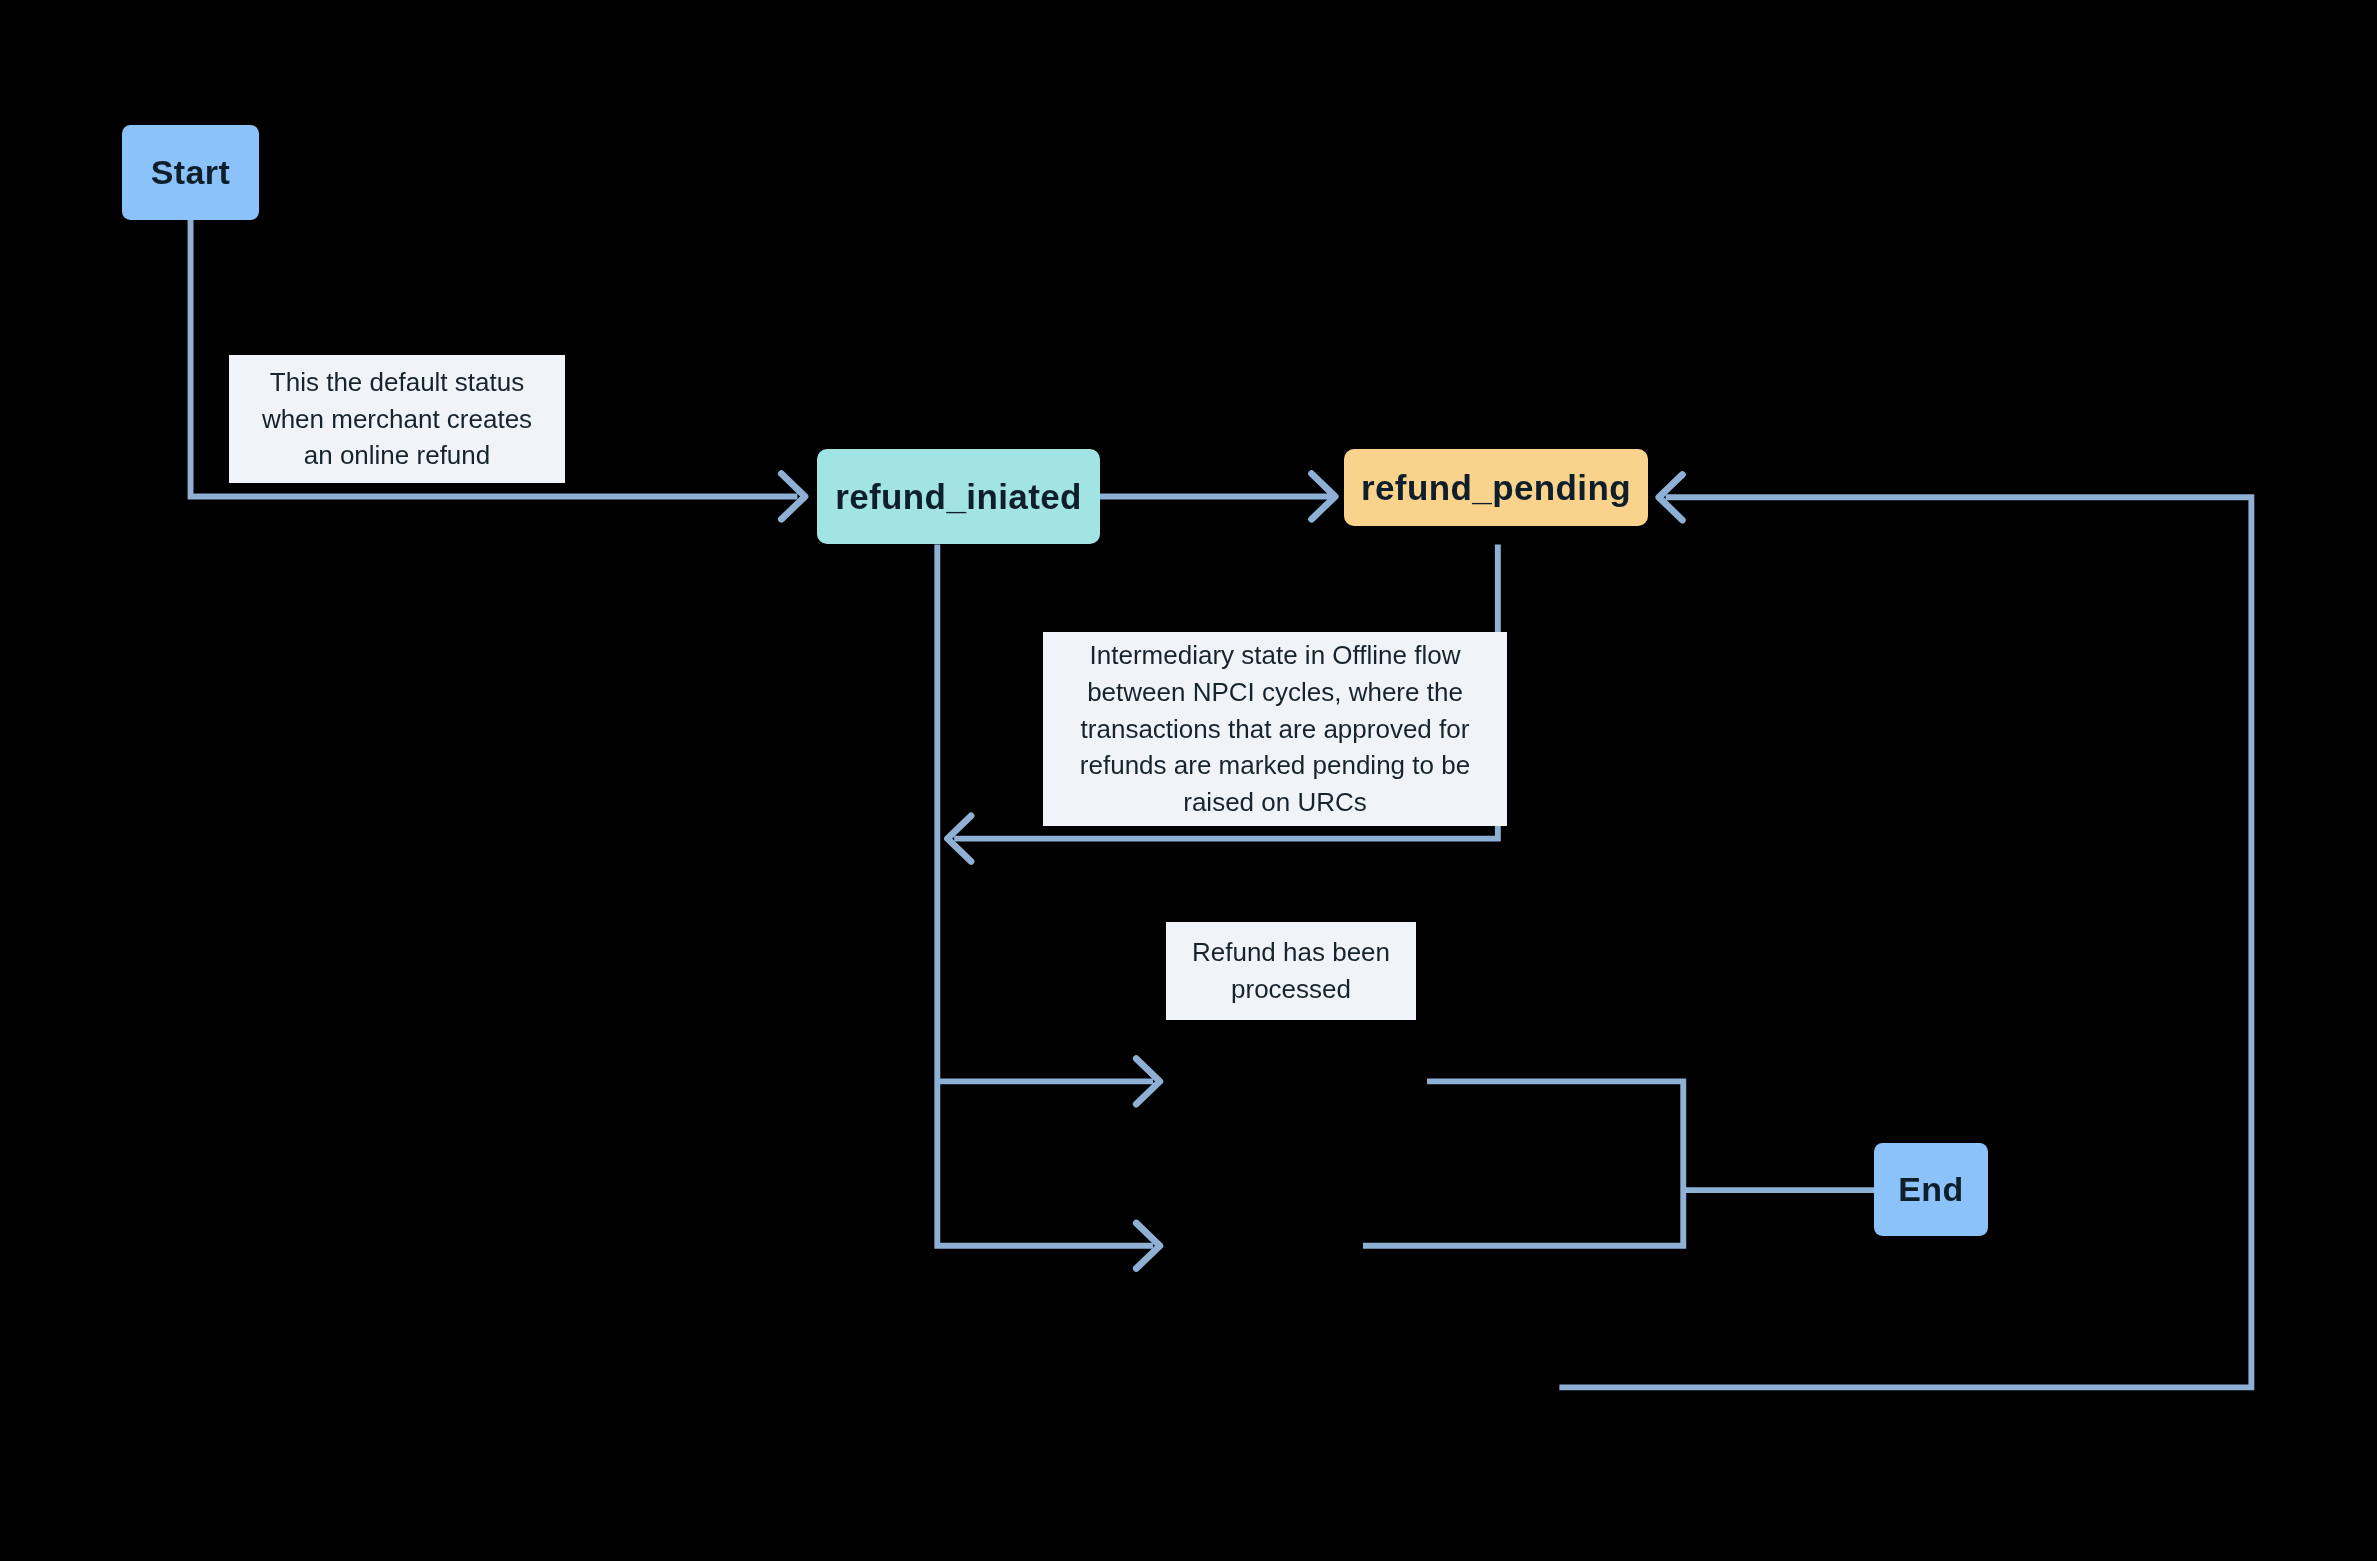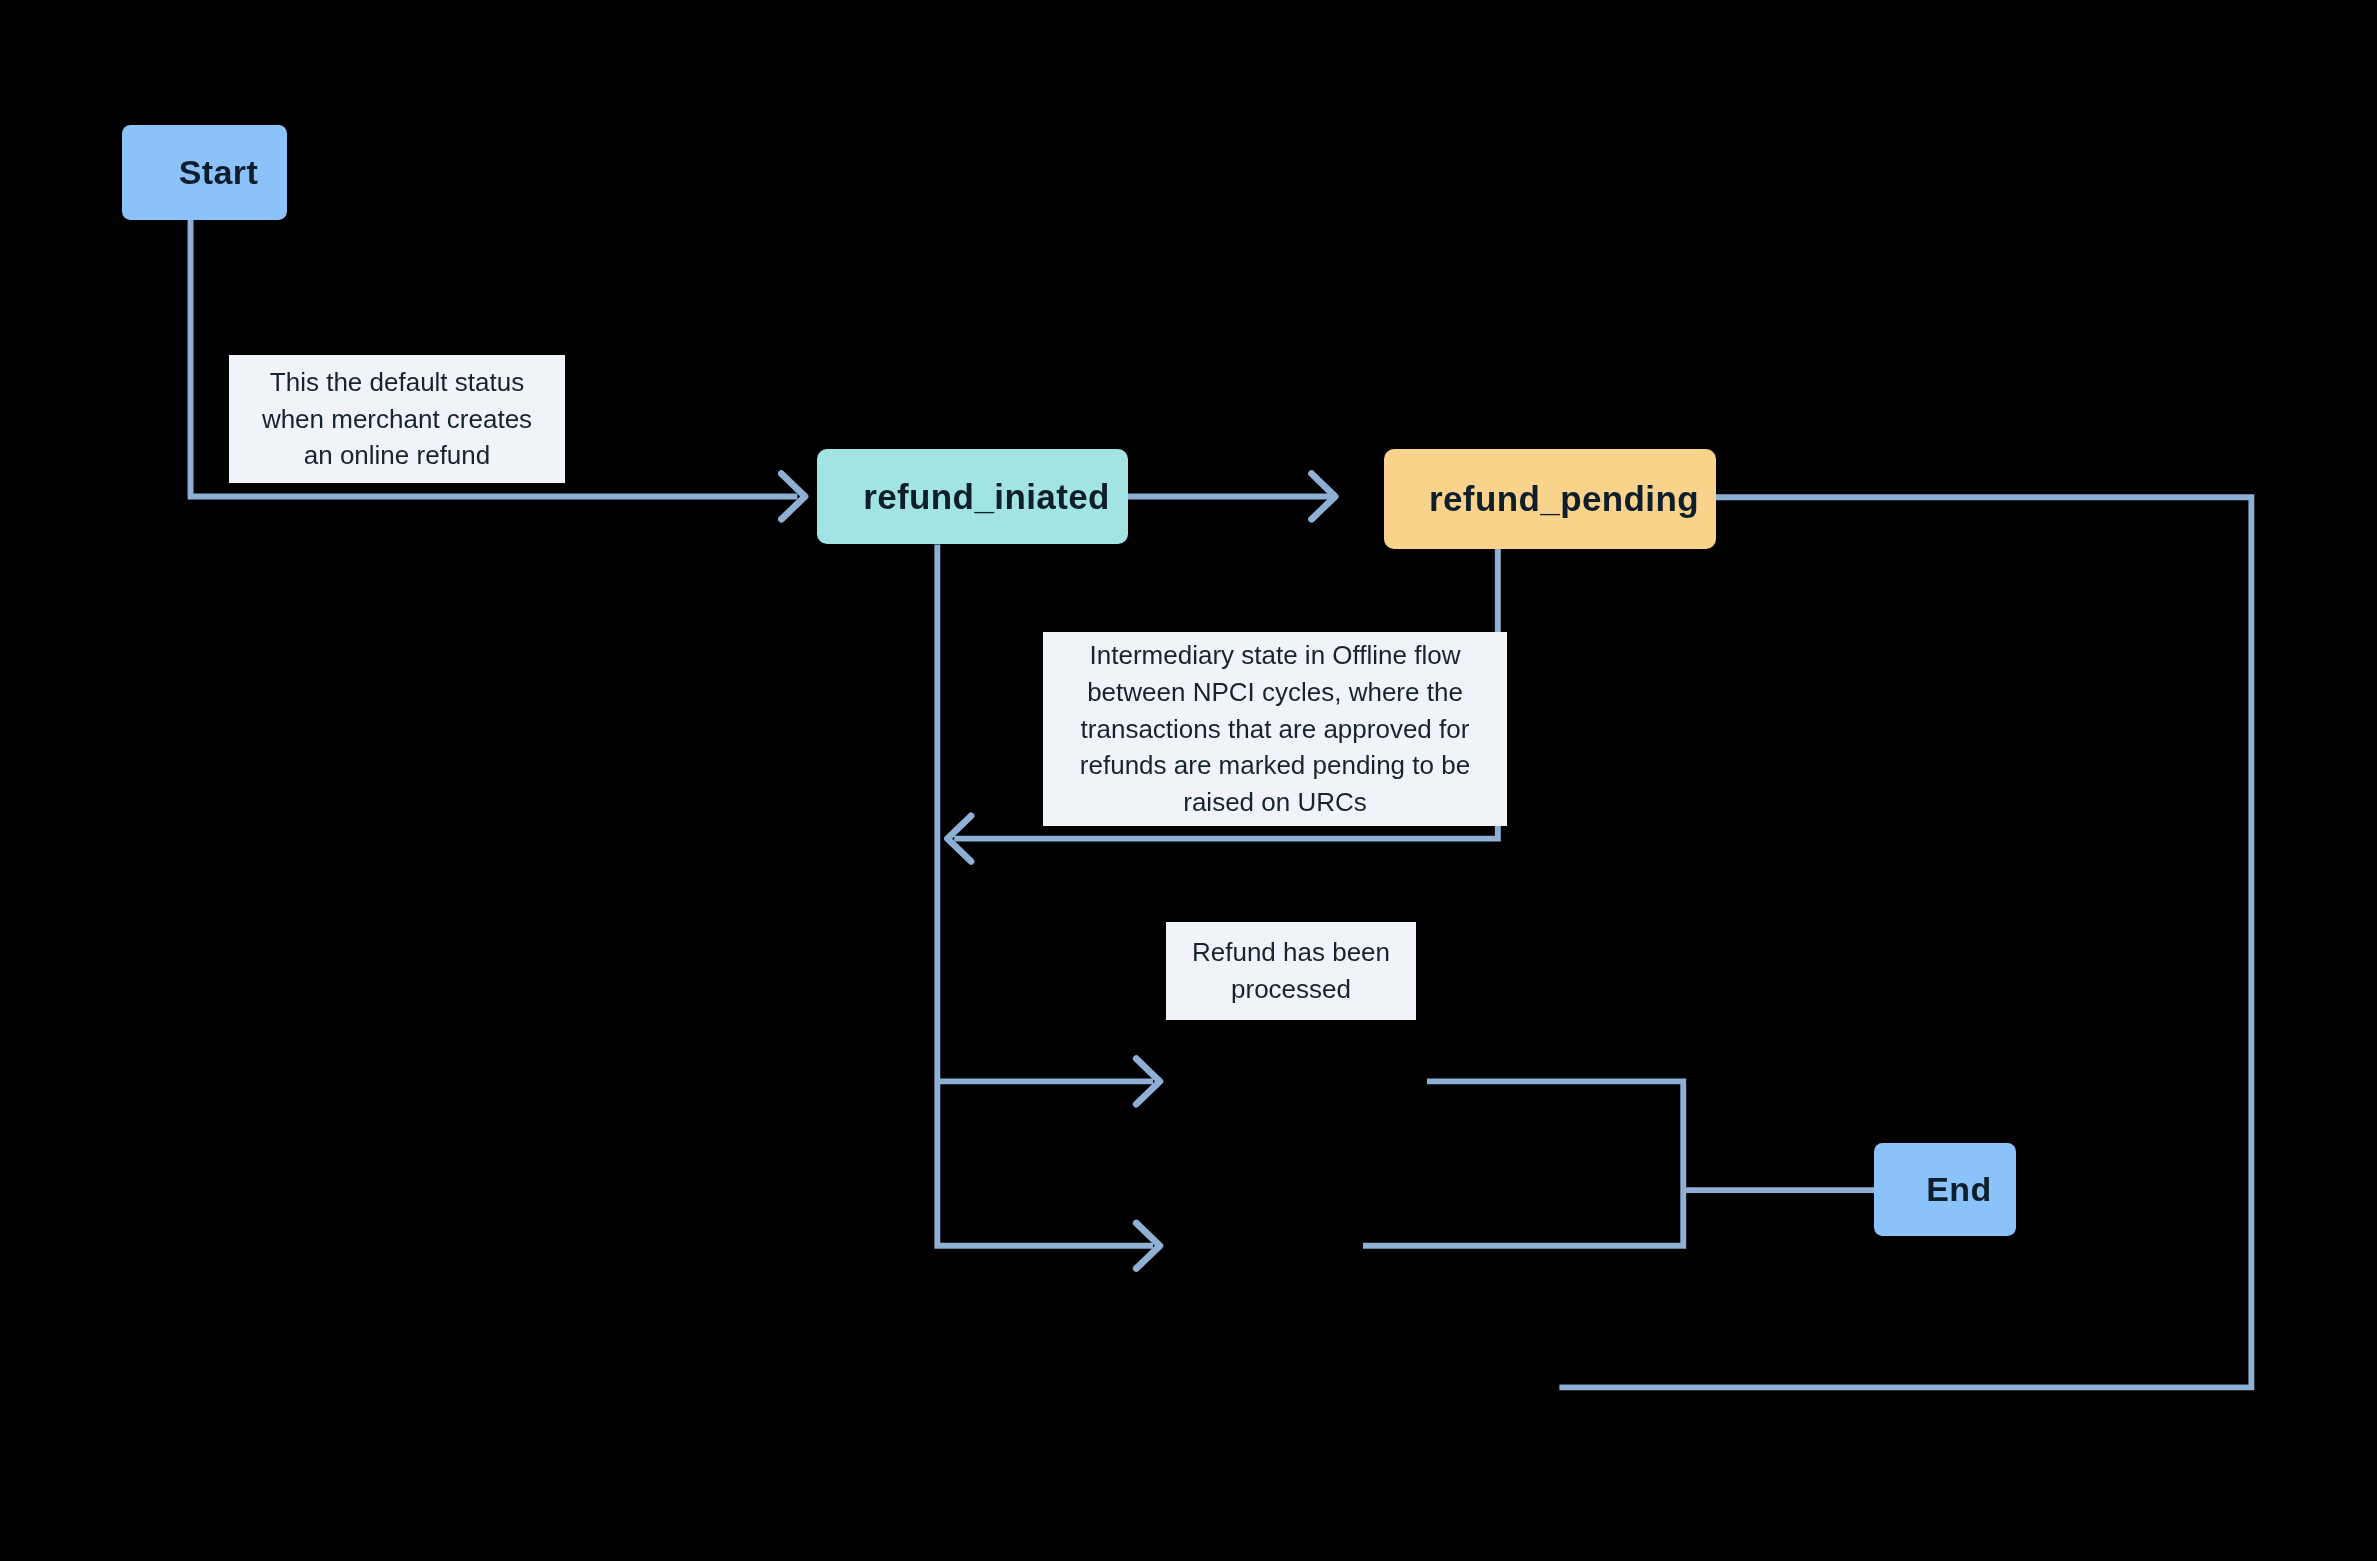--- a/index.html
+++ b/index.html
@@ -11,21 +11,21 @@
     overflow:hidden;
   }
   .edges{position:absolute;left:0;top:0;width:2377px;height:1561px;}
   .edge{fill:none;stroke:#8FB0D5;stroke-width:7;}
   .head{fill:none;stroke:#8FB0D5;stroke-width:8;stroke-linecap:round;stroke-linejoin:round;}
   .node{
     position:absolute;
     display:flex;align-items:center;justify-content:center;
     border-radius:10px;
     font-weight:700;color:#0F1E2B;
-    font-size:35px;letter-spacing:0.4px;padding-left:28px;
+    font-size:35px;letter-spacing:0.4px;
   }
   .node.small{font-size:34px;border-radius:8.4px;}
   .blue{background:#8AC2F9;}
   .teal{background:#A2E4E3;}
   .orange{background:#F9D38C;}
   .green{background:#96CFA5;}
   .red{background:#F2A09F;}
   .note{
     position:absolute;
     display:flex;align-items:center;justify-content:flex-end;
@@ -82,21 +82,21 @@
   </svg>
 
   <div class="node small blue" style="left:122px;top:125px;width:137px;height:95px;">
       <span>Start</span>
     </div>
 
   <div class="node teal" style="left:817px;top:449px;width:283px;height:95px;">
       <span>refund_iniated</span>
     </div>
 
-  <div class="node orange" style="left:1384px;top:449px;width:304px;height:100px;">
+  <div class="node orange" style="left:1344px;top:449px;width:304px;height:77px;">
       <span>refund_pending</span>
     </div>
 
 
 
   <div class="node small blue" style="left:1874px;top:1143px;width:114px;height:93px;">
       <span>End</span>
     </div>
 
   <div class="note" style="left:229px;top:355px;width:336px;height:128px;">

